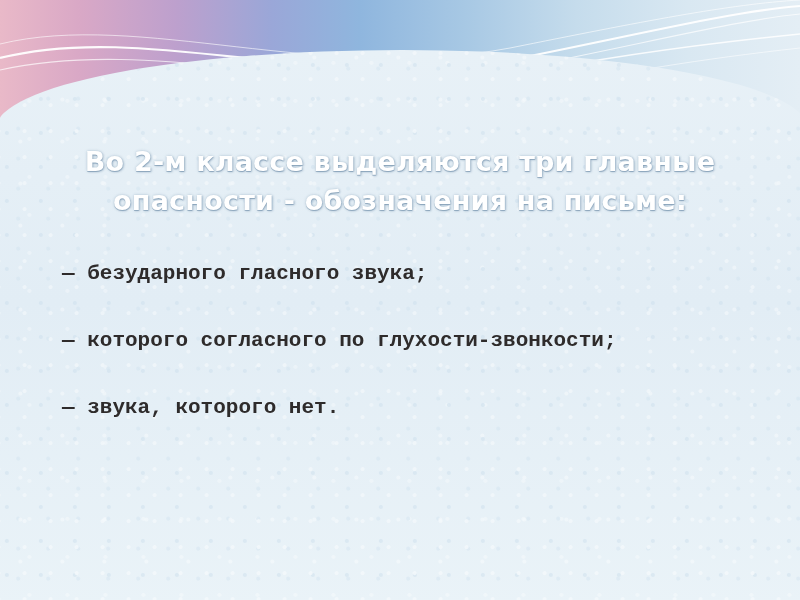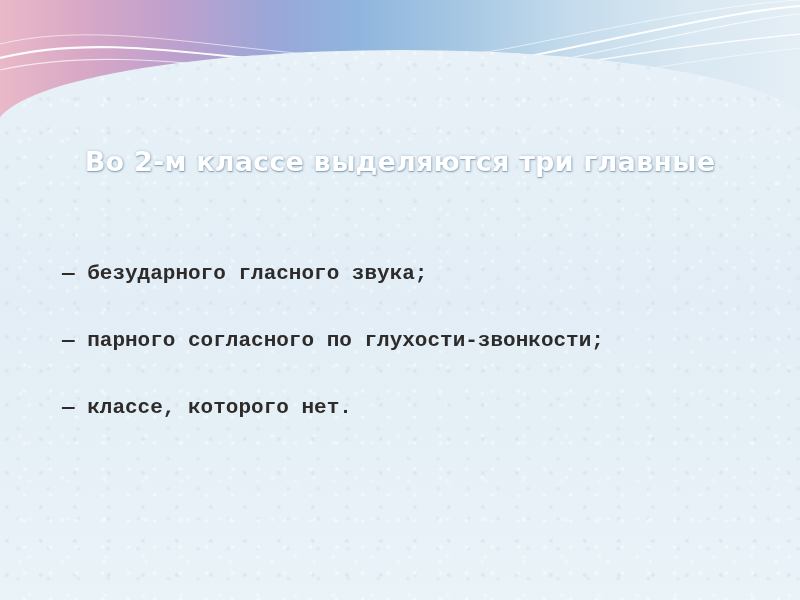--- a/index.html
+++ b/index.html
@@ -151,22 +151,23 @@
     <path d="M380,130 C470,104 600,70 800,48" fill="none" stroke="#ffffff" stroke-width="1" opacity="0.55"></path>
   </svg>
 
   <div class="paper-sheet"></div>
   <div class="paper-noise"></div>
 
   <div class="content">
 
     <div class="title">
       <div>Во 2-м классе выделяются три главные</div>
+      <div>опасности - обозначения на письме:</div>
     </div>
 
     <div class="bullets">
       <div class="bullet">— безударного гласного звука;</div>
-      <div class="bullet">— парного согласного по глухости-звонкости;</div>
-      <div class="bullet">— классе, которого нет.</div>
+      <div class="bullet">— которого согласного по глухости-звонкости;</div>
+      <div class="bullet">— звука, которого нет.</div>
     </div>
 
   </div>
 </div>
 
 </body></html>

